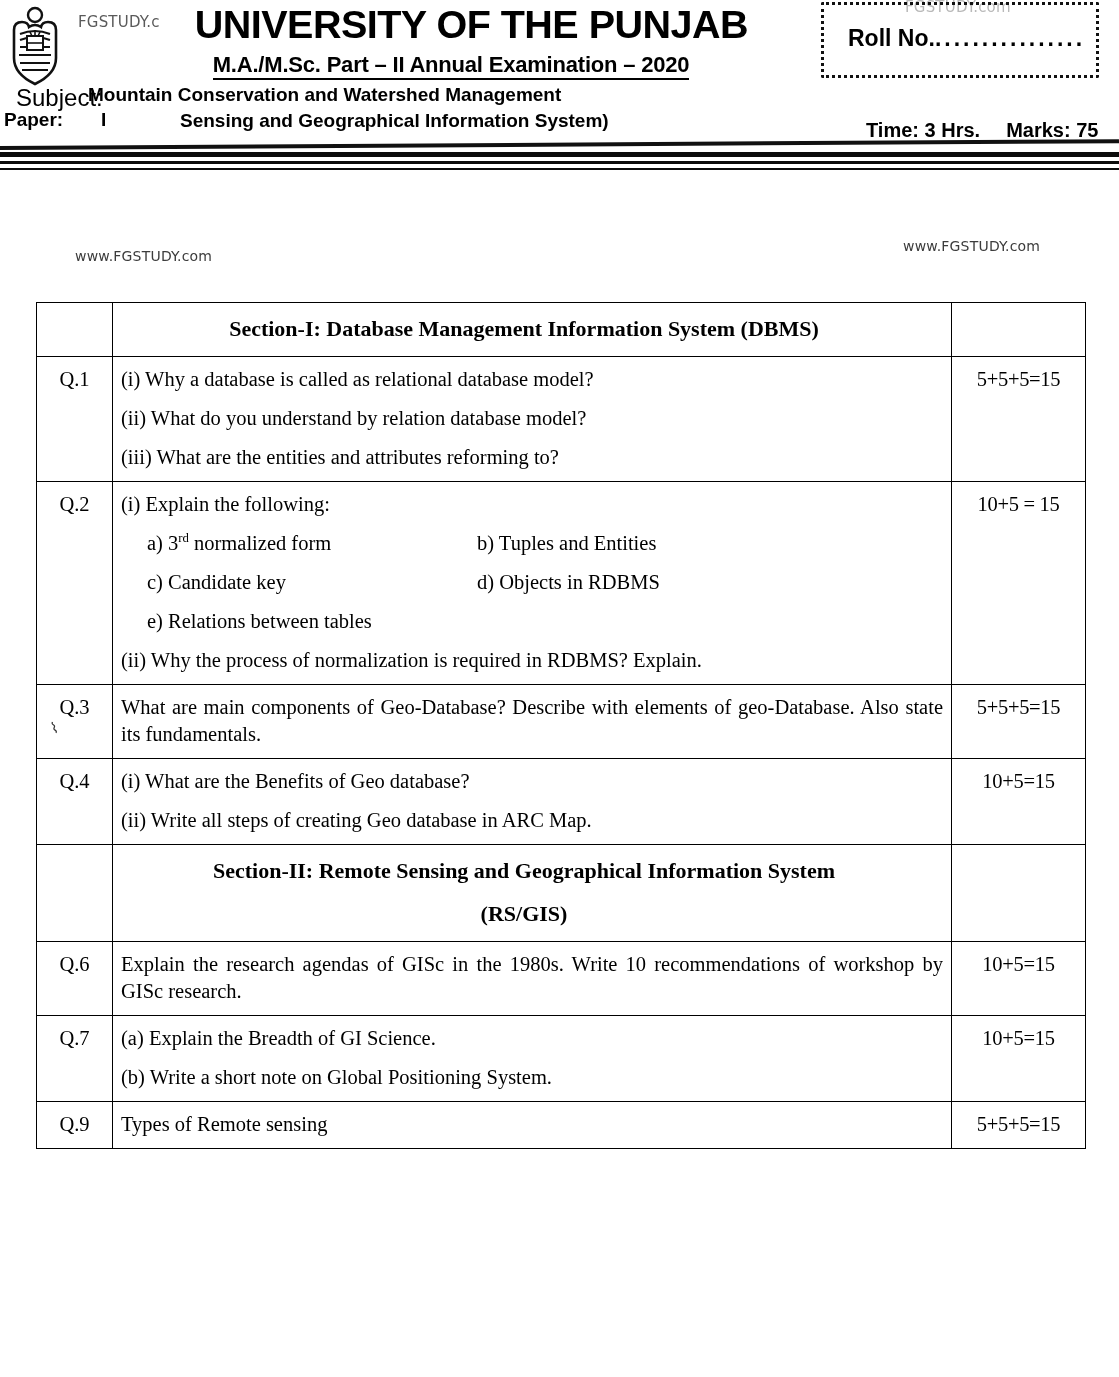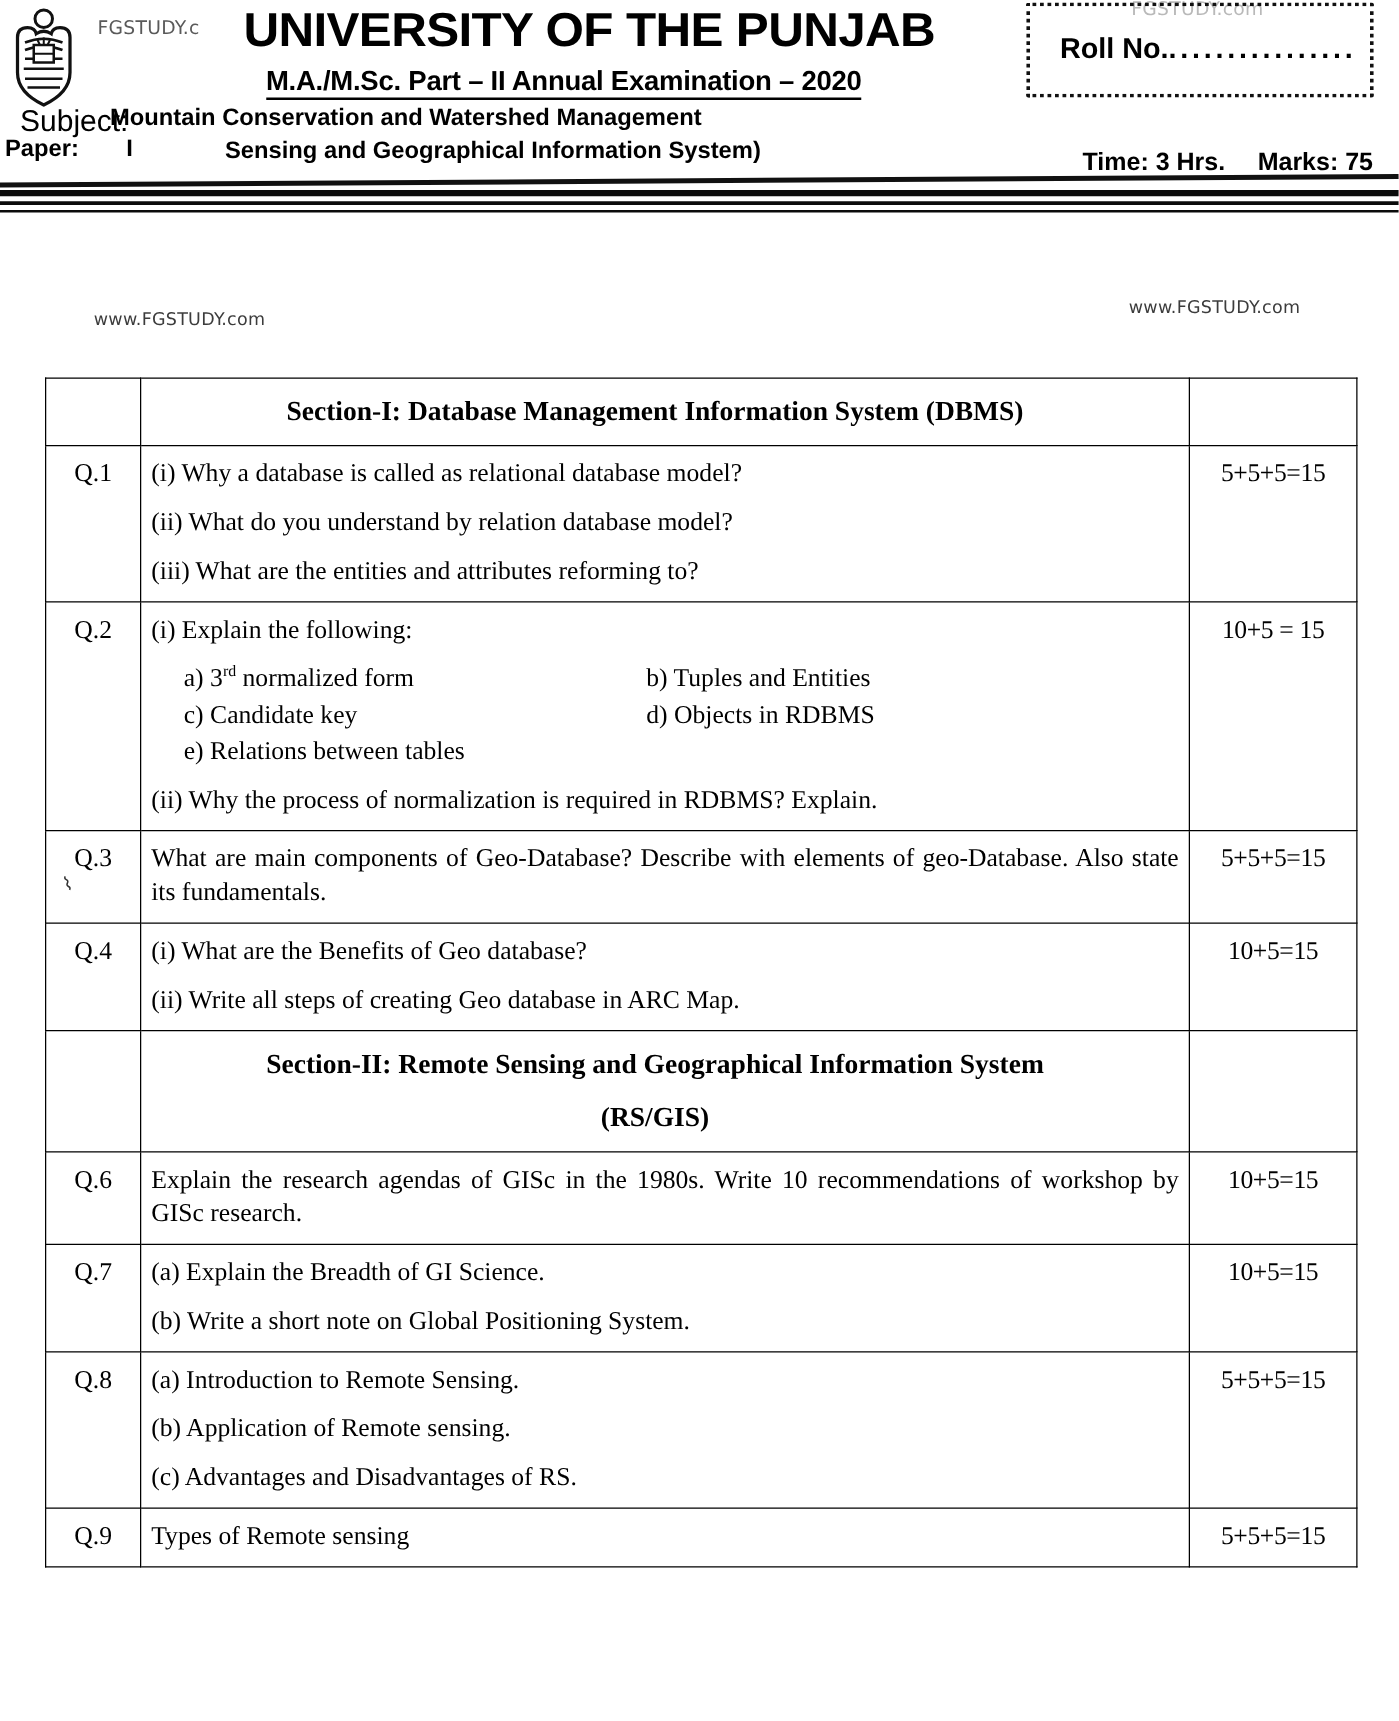--- a/index.html
+++ b/index.html
@@ -117,22 +117,22 @@
     text-align:center;font-size:20.5px;padding-top:13px;white-space:nowrap;
     letter-spacing:-.3px;
   }
   .sect-row td{
     text-align:center;font-weight:bold;font-size:22px;line-height:31px;
     padding:10px 24px 12px 8px;
   }
   .body-cell{padding-left:12px;}
   .line{display:block;}
   .line + .line{margin-top:12px;}
-  .tight + .tight{margin-top:2px;align-items:center;}
-  .indent{padding-left:26px;gap:40px;}
+  .tight + .tight{margin-top:12px;align-items:center;}
+  .indent{padding-left:26px;}
   .two-col{display:flex;}
   .two-col .c1{width:330px;flex:none;}
   .just{text-align:justify;text-justify:inter-word;}
   sup{font-size:.62em;vertical-align:super;line-height:0;}
   .stray{
     position:absolute;left:14px;top:30px;font-size:15px;color:#333;
     transform:rotate(-18deg);font-family:"Liberation Serif",serif;
   }
 </style>
 </head>
@@ -271,29 +271,20 @@
 
       <tr>
         <td class="qnum">Q.7</td>
         <td class="body-cell">
           <span class="line">(a) Explain the Breadth of GI Science.</span>
           <span class="line">(b) Write a short note on Global Positioning System.</span>
         </td>
         <td class="marks">10+5=15</td>
       </tr>
 
-      <tr>
-        <td class="qnum">Q.8</td>
-        <td class="body-cell">
-          <span class="line">(a) Introduction to Remote Sensing.</span>
-          <span class="line">(b) Application of Remote sensing.</span>
-          <span class="line">(c) Advantages and Disadvantages of RS.</span>
-        </td>
-        <td class="marks">5+5+5=15</td>
-      </tr>
 
       <tr>
         <td class="qnum">Q.9</td>
         <td class="body-cell">
           <span class="line">Types of Remote sensing</span>
         </td>
         <td class="marks">5+5+5=15</td>
       </tr>
 
     </tbody>

